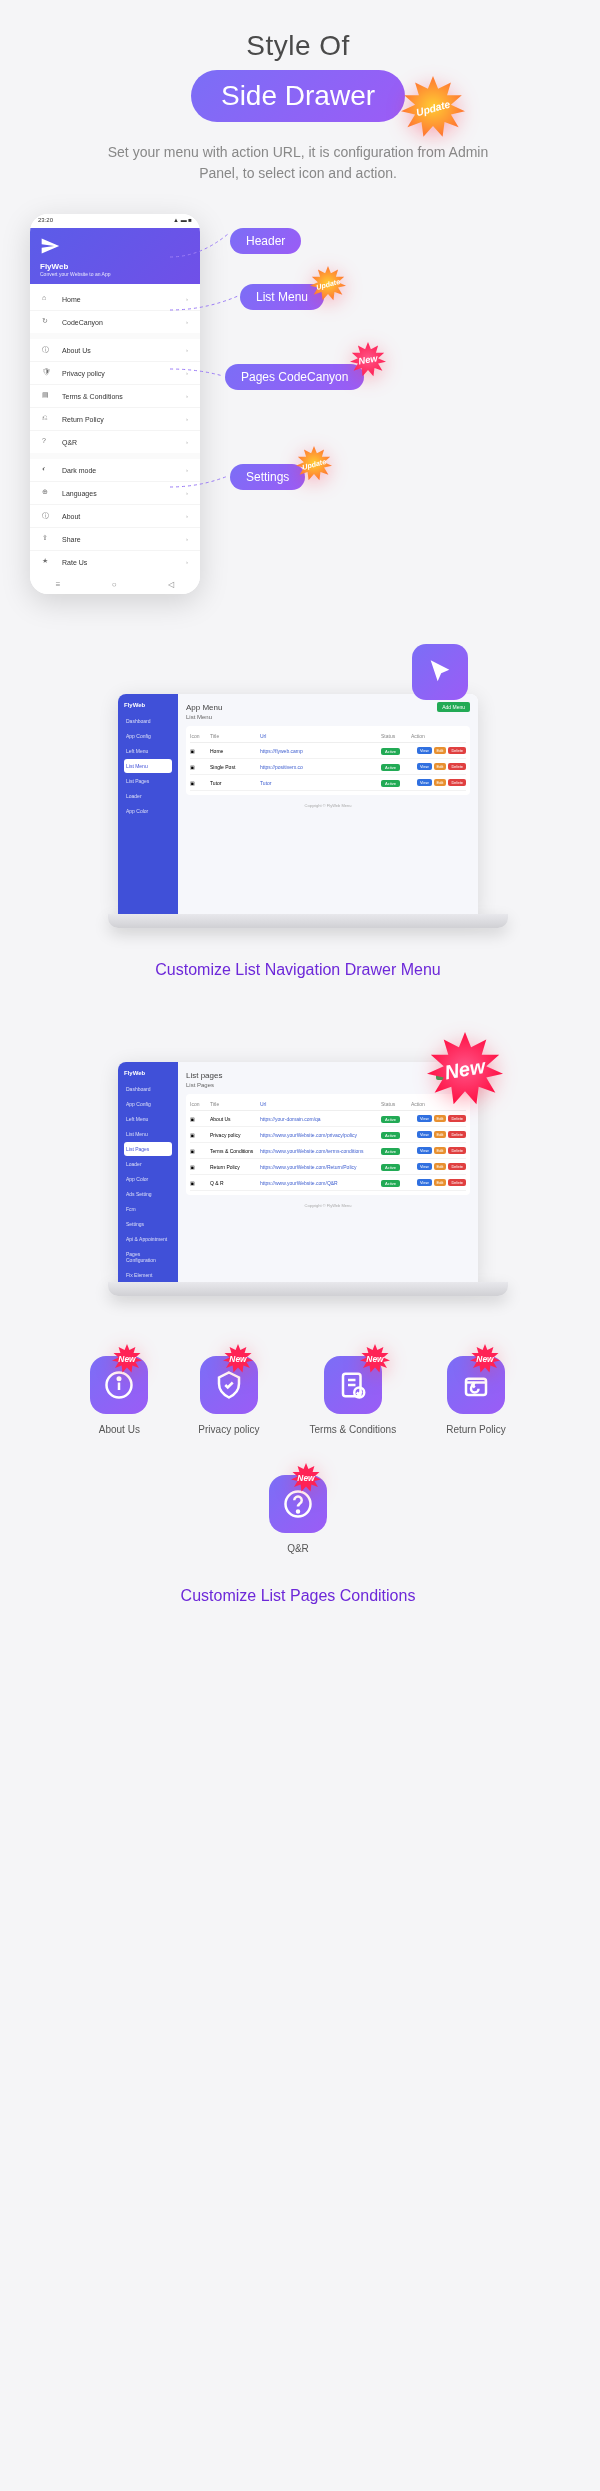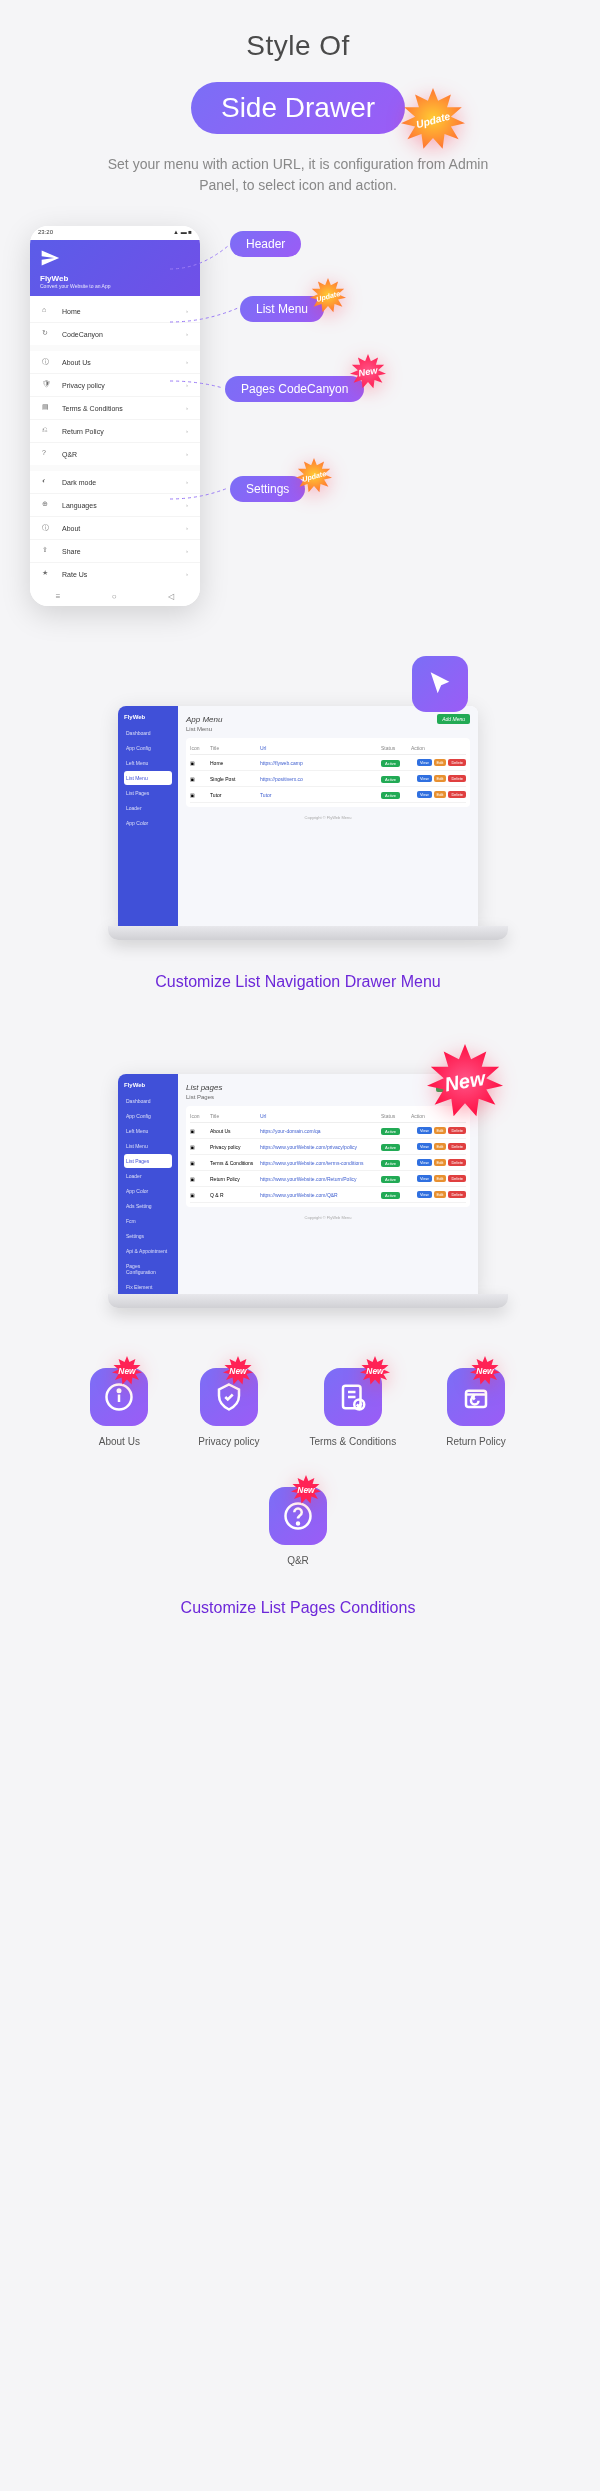--- a/index.html
+++ b/index.html
@@ -2,21 +2,21 @@
 <html><head>
 <meta charset="utf-8">
 <style>
 * { margin: 0; padding: 0; box-sizing: border-box; }
 body { font-family: -apple-system, Helvetica, Arial, sans-serif; background: #f5f5f7; width: 600px; }
 .page { width: 596px; background: #f5f5f7; padding: 30px 0 60px; }
 
 
 .title-block { text-align: center; margin-bottom: 20px; }
 .title-line1 { font-size: 28px; color: #4a4a4a; font-weight: 300; letter-spacing: 0.5px; }
-.pill { display: inline-block; background: linear-gradient(135deg, #7b6ef6, #9b5cf6); color: #fff; font-size: 28px; font-weight: 400; padding: 10px 30px; border-radius: 30px; margin-top: 20px; position: relative; }
+.pill { display: inline-block; background: linear-gradient(135deg, #7b6ef6, #9b5cf6); color: #fff; font-size: 28px; font-weight: 400; padding: 10px 30px; border-radius: 30px; margin-top: 8px; position: relative; }
 .badge-update { position: absolute; width: 64px; height: 64px; right: -60px; top: 6px; }
 .starburst { width: 100%; height: 100%; }
 
 .subtitle { text-align: center; color: #888; font-size: 14px; line-height: 1.5; margin: 20px auto 30px; max-width: 400px; font-weight: 300; }
 
 
 .phone-section { position: relative; width: 100%; padding-left: 30px; height: 400px; }
 .phone { width: 170px; height: 380px; background: #fff; border-radius: 18px; box-shadow: 0 8px 30px rgba(0,0,0,0.15); overflow: hidden; position: relative; }
 .phone-status { height: 14px; background: #fff; font-size: 6px; color: #333; padding: 3px 8px; display: flex; justify-content: space-between; }
 .drawer-header { background: linear-gradient(135deg, #5b5ce8, #7050e8); height: 56px; padding: 8px 10px; color: #fff; position: relative; }
@@ -25,37 +25,37 @@
 .drawer-sub { font-size: 5px; opacity: 0.85; }
 .drawer-list { background: #fff; padding: 4px 0; }
 .drawer-item { display: flex; align-items: center; padding: 6px 12px; font-size: 7px; color: #333; border-bottom: 1px solid #f4f4f4; }
 .drawer-item.nb { border-bottom: none; }
 .drawer-item .di-icon { width: 10px; height: 10px; margin-right: 10px; opacity: 0.7; }
 .drawer-item .di-chev { margin-left: auto; font-size: 6px; color: #aaa; }
 .drawer-sep { height: 6px; background: #fafafa; }
 .phone-nav { position: absolute; bottom: 0; left: 0; right: 0; height: 20px; display: flex; justify-content: space-around; align-items: center; background: #fff; font-size: 8px; color: #888; }
 
 .callout { position: absolute; background: linear-gradient(135deg, #7b6ef6, #9b5cf6); color: #fff; font-size: 12px; padding: 6px 16px; border-radius: 18px; }
-.callout.c1 { top: 5px; left: 230px; }
+.callout.c1 { top: 14px; left: 230px; }
 .callout.c2 { top: 70px; left: 240px; }
 .callout.c3 { top: 150px; left: 225px; }
 .callout.c4 { top: 250px; left: 230px; }
 .small-badge { position: absolute; width: 36px; height: 36px; }
 
 
 .laptop-section { position: relative; margin: 80px auto 20px; width: 380px; }
 .laptop-badge-top { position: absolute; top: -50px; right: 20px; width: 56px; height: 56px; background: linear-gradient(135deg, #7b6ef6, #9b5cf6); border-radius: 14px; display: flex; align-items: center; justify-content: center; color: #fff; }
 .laptop-screen { width: 360px; height: 220px; background: #fff; border-radius: 8px 8px 0 0; margin: 0 auto; box-shadow: 0 4px 20px rgba(0,0,0,0.12); display: flex; overflow: hidden; }
 .laptop-base { width: 400px; height: 14px; background: linear-gradient(#e8e8ec, #d0d0d4); margin: 0 auto; border-radius: 0 0 10px 10px; box-shadow: 0 6px 16px rgba(0,0,0,0.15); }
 .admin-sidebar { width: 60px; background: #4050d8; padding: 6px; }
 .admin-sb-logo { color: #fff; font-size: 6px; font-weight: 600; padding: 2px 0 6px; }
 .admin-sb-item { color: rgba(255,255,255,0.8); font-size: 5px; padding: 4px 2px; border-radius: 3px; margin-bottom: 1px; }
 .admin-sb-item.active { background: #fff; color: #4050d8; }
 .admin-main { flex: 1; background: #f6f7fb; padding: 8px; }
-.admin-title { font-size: 8px; color: #444; margin-bottom: 2px; display: flex; justify-content: space-between; align-items: center; font-style: italic; }
+.admin-title { font-size: 8px; color: #444; margin-bottom: 2px; display: flex; justify-content: space-between; align-items: center; }
 .admin-btn-sm { background: #22aa55; color: #fff; font-size: 5px; padding: 2px 5px; border-radius: 2px; }
 .admin-subtitle { font-size: 6px; color: #666; margin-bottom: 6px; }
 .admin-table { background: #fff; border-radius: 4px; padding: 4px; font-size: 5px; }
 .admin-th { display: flex; color: #888; padding: 3px 0; border-bottom: 1px solid #eee; }
 .admin-tr { display: flex; padding: 4px 0; border-bottom: 1px solid #f2f2f2; align-items: center; }
 .cell-icon { width: 20px; }
 .cell-title { width: 50px; }
 .cell-url { flex: 1; color: #4060d0; }
 .cell-status { width: 30px; }
 .cell-action { width: 55px; display: flex; gap: 2px; justify-content: flex-end; }

